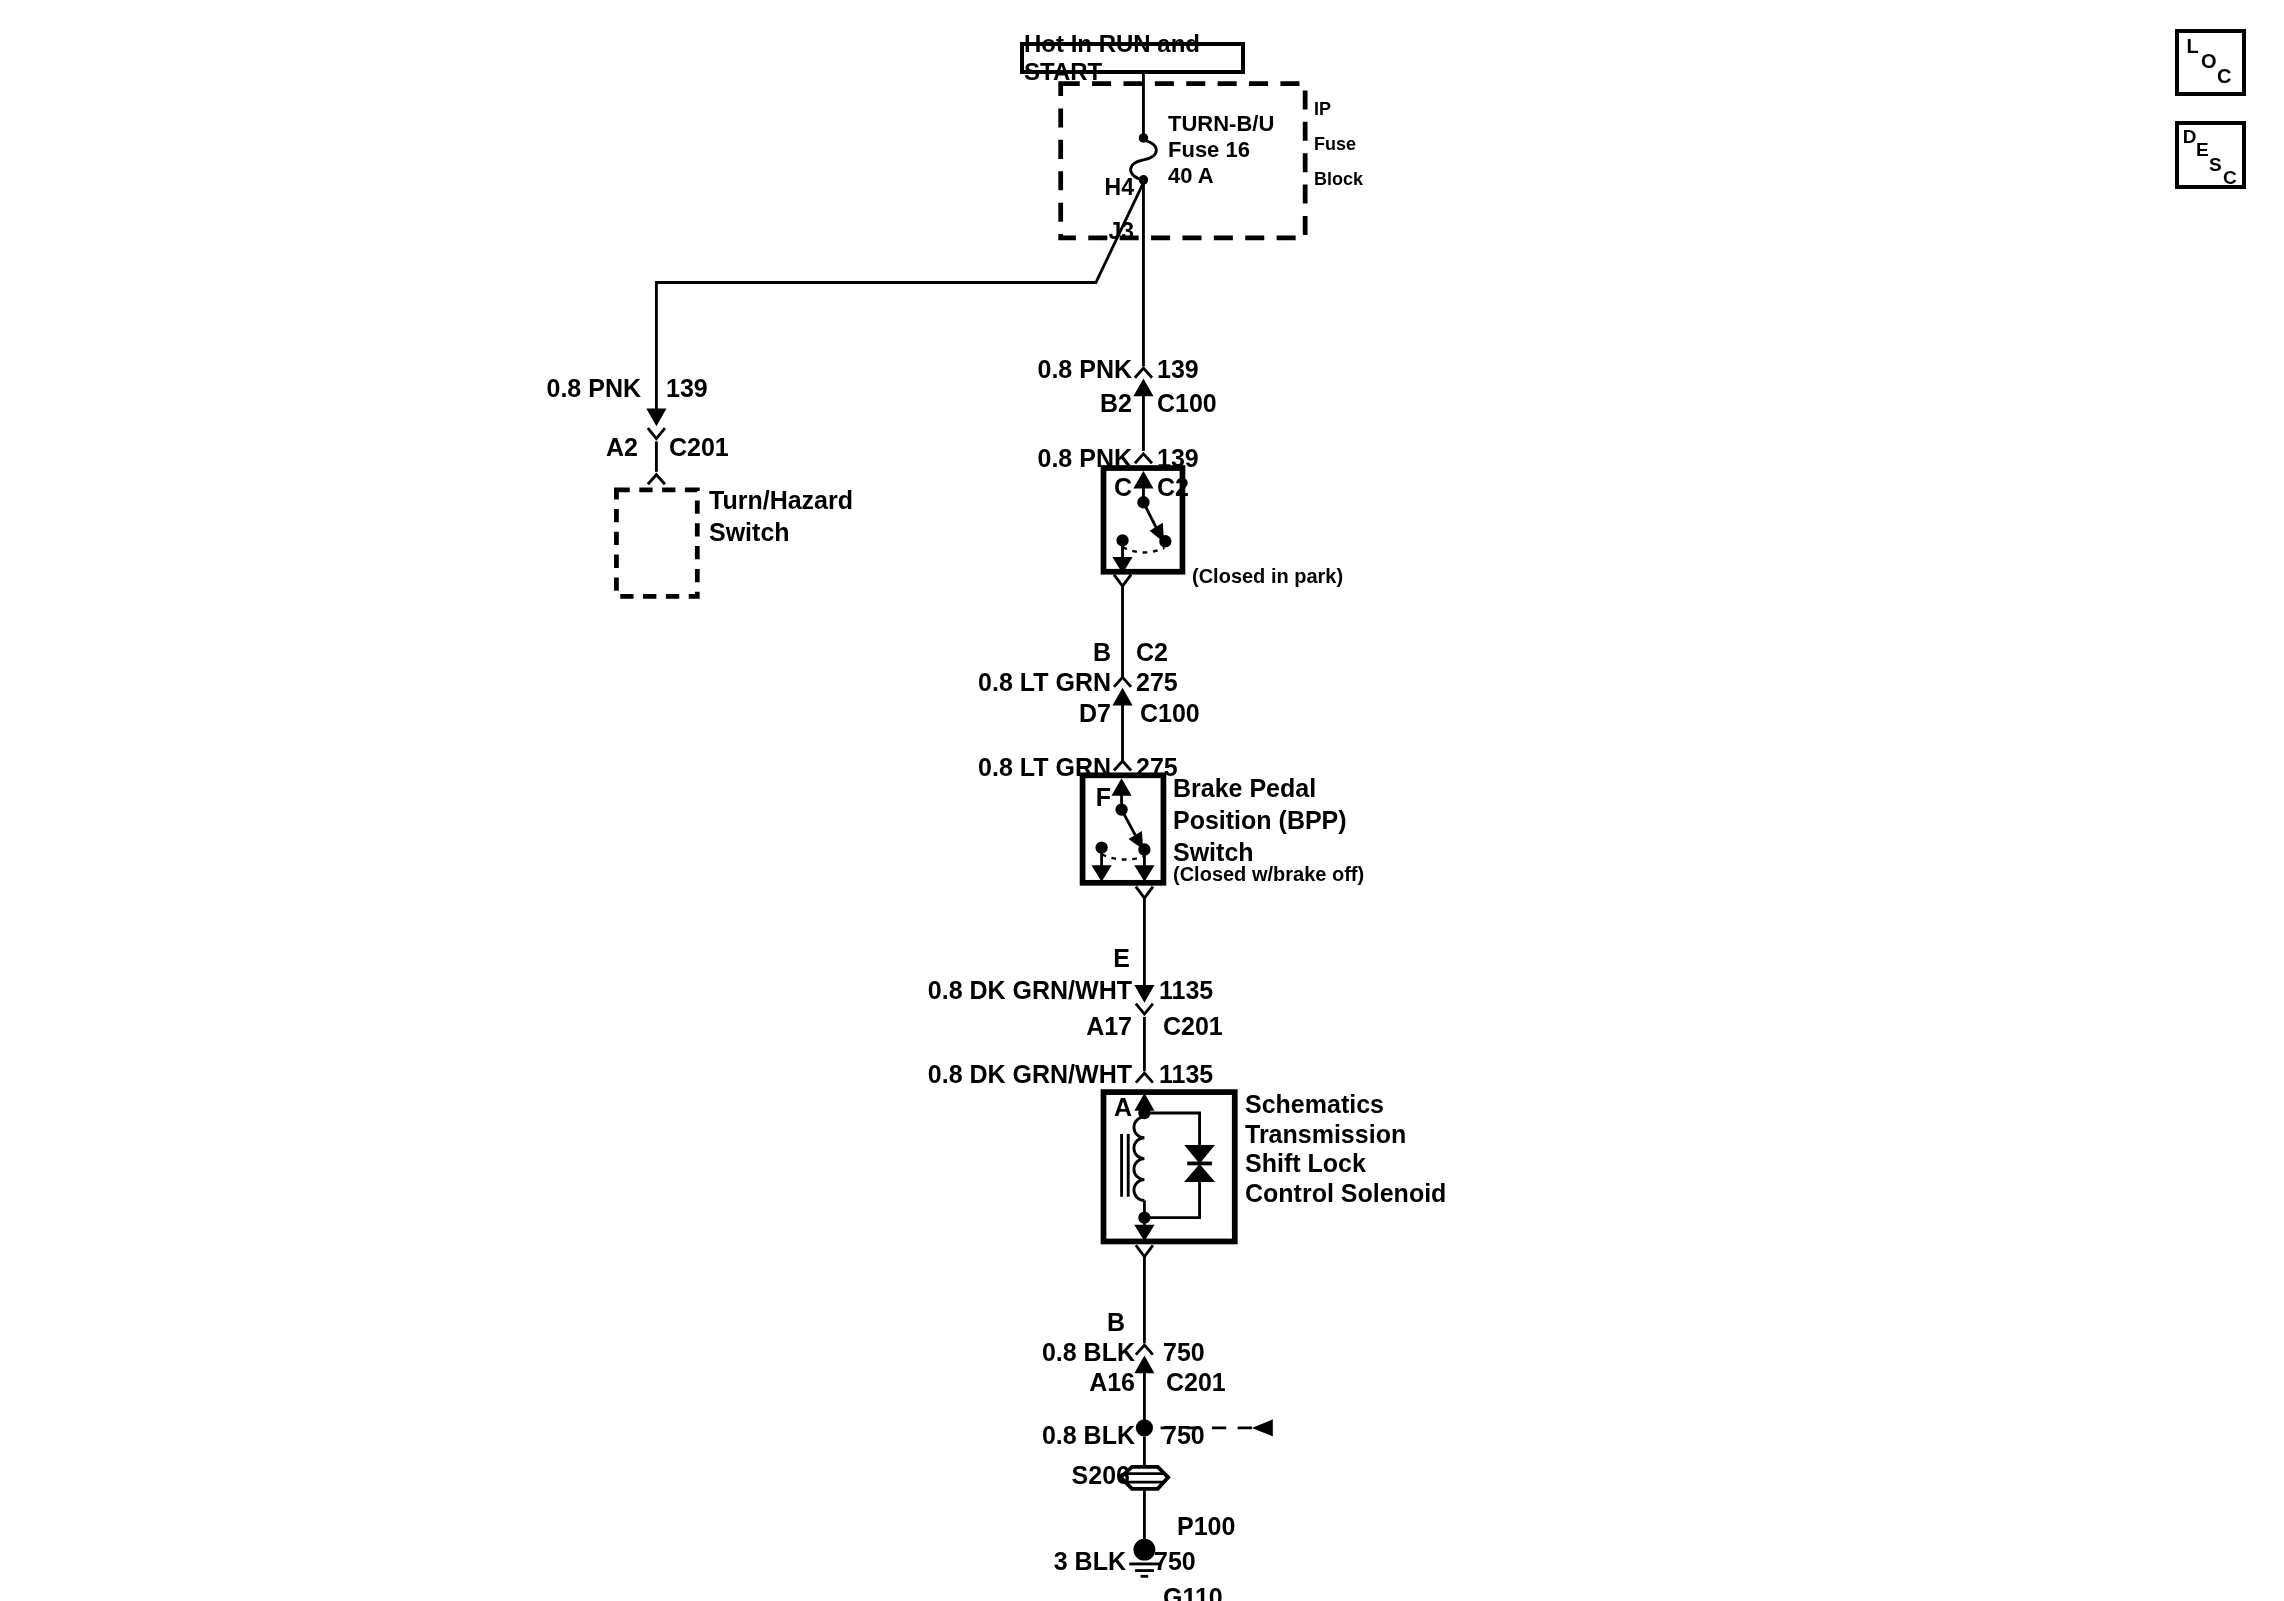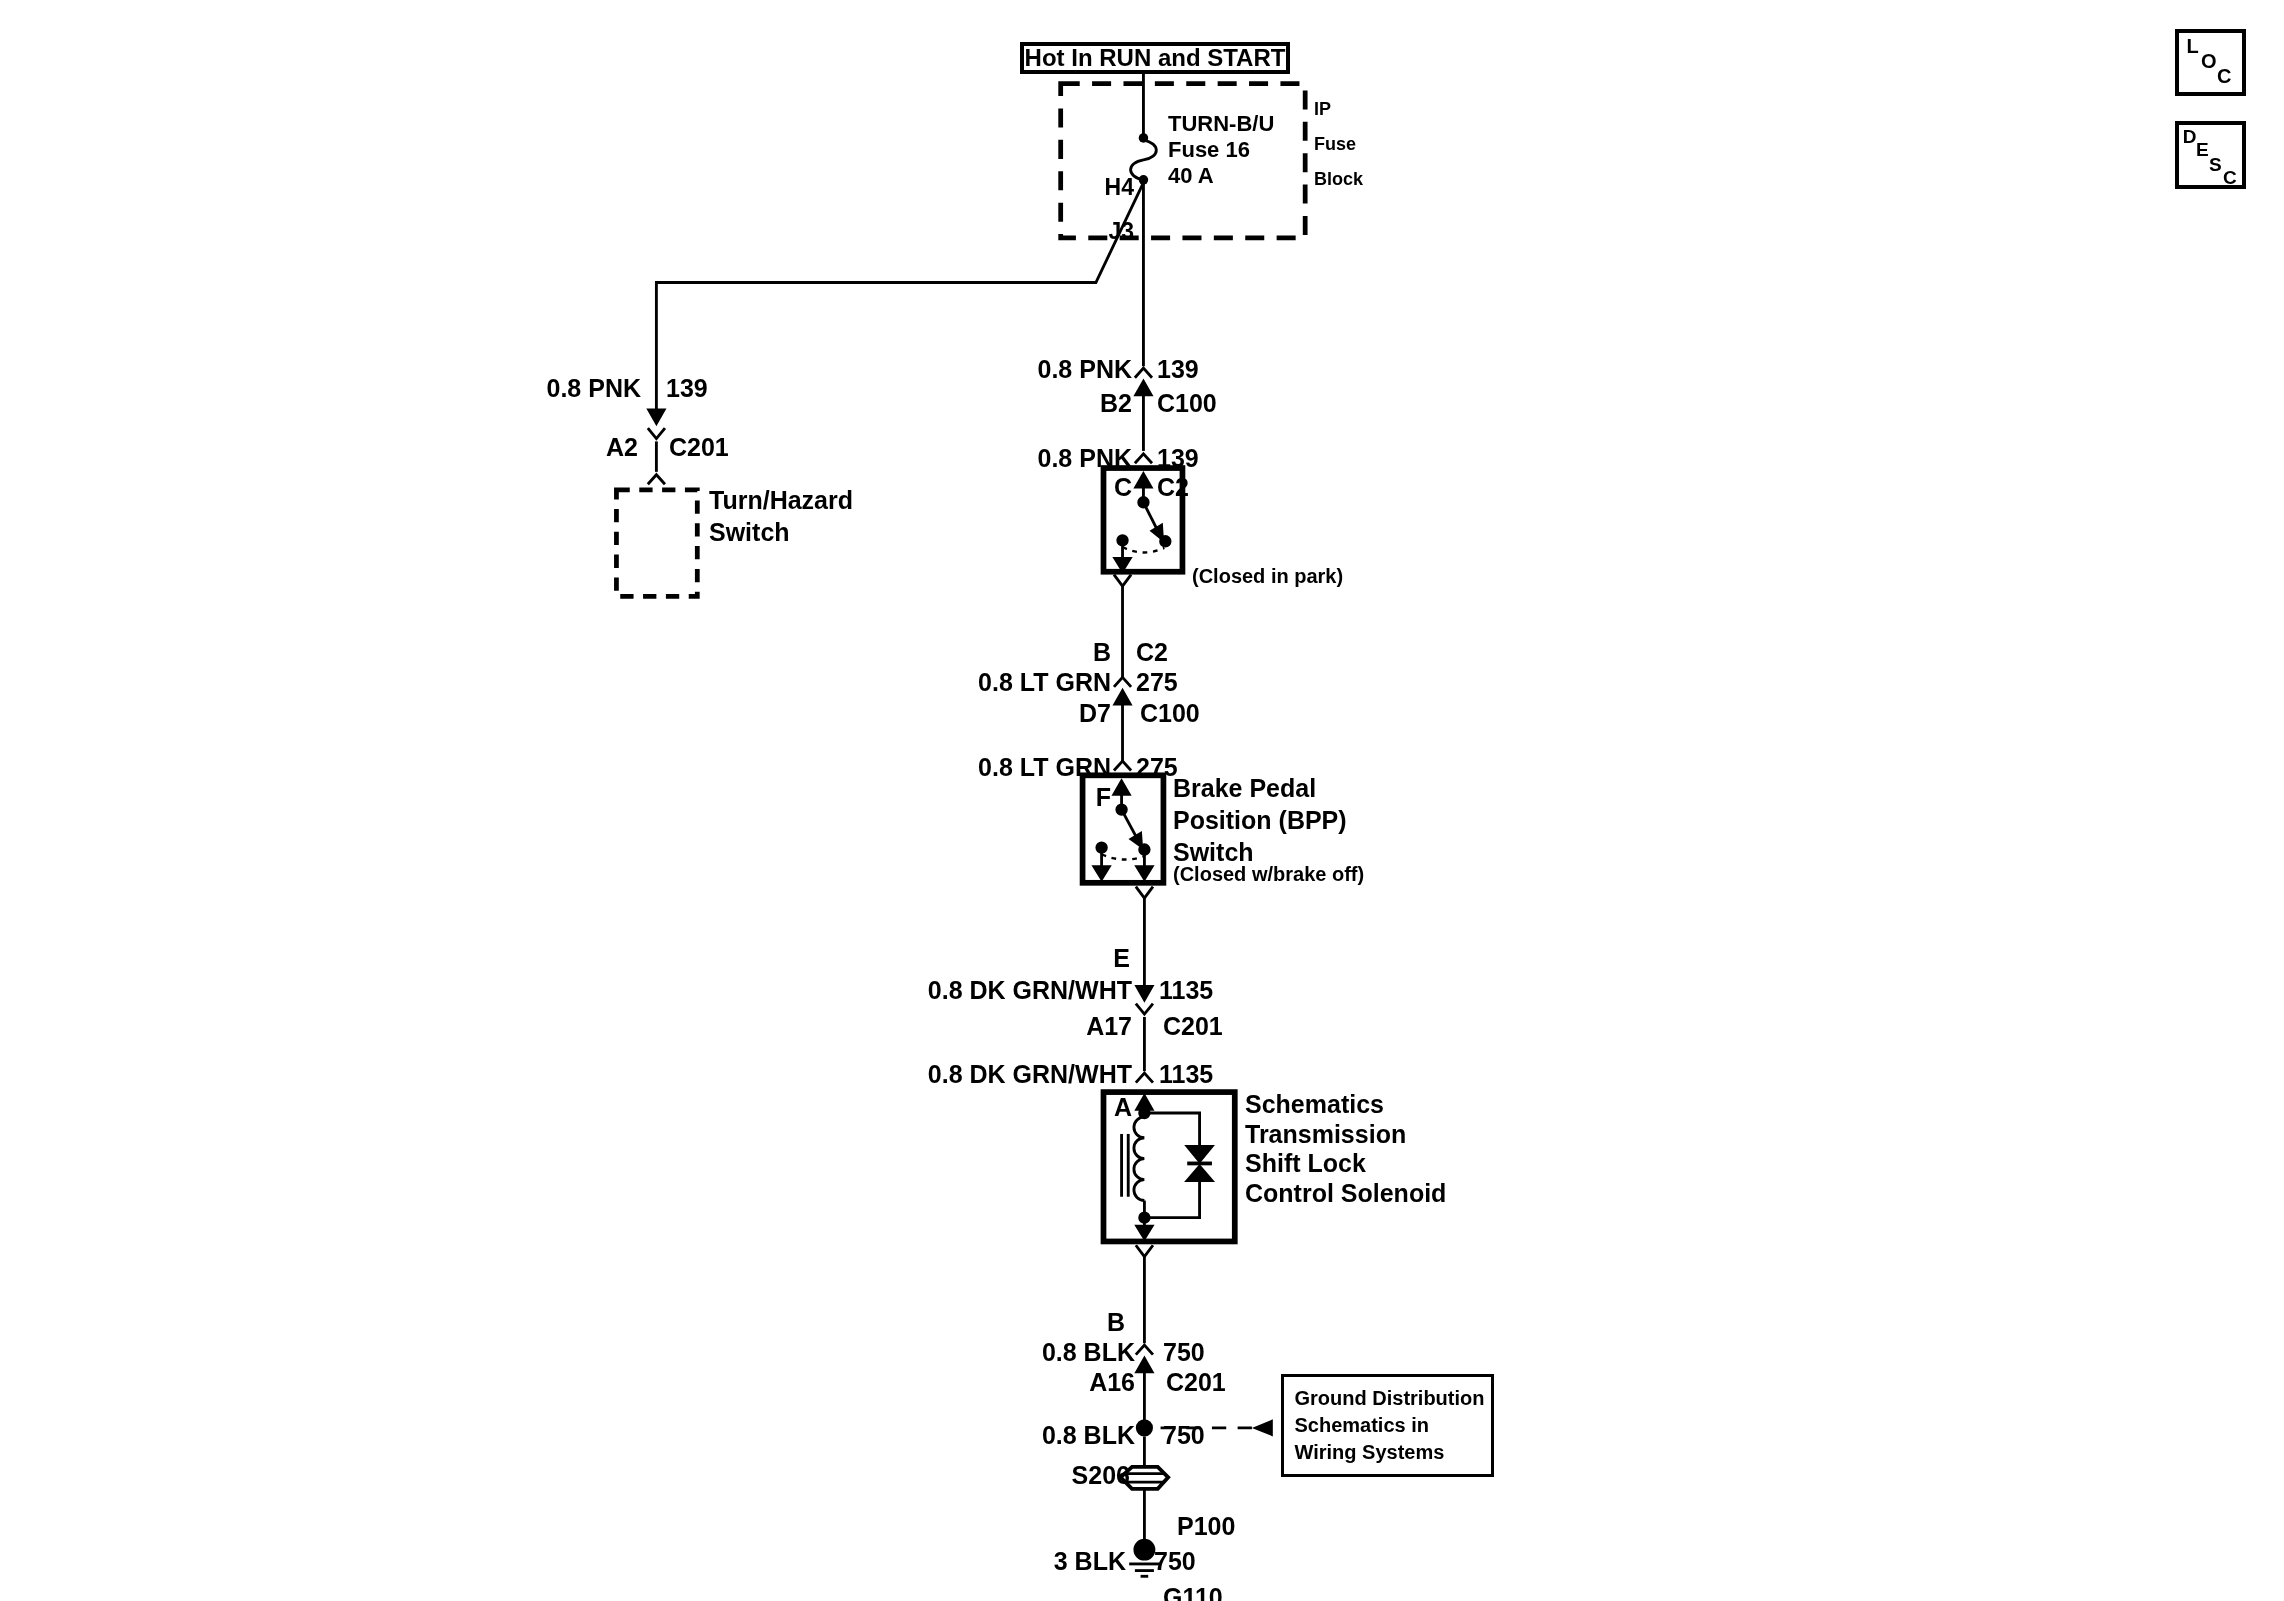--- a/index.html
+++ b/index.html
@@ -7,21 +7,21 @@
     position:relative; width:2285px; height:1602px; background:#ffffff;
     font-family:"Liberation Sans", sans-serif; font-weight:bold; color:#000;
     overflow:hidden;
   }
   svg.wires { position:absolute; left:0; top:0; }
   .lbl { position:absolute; white-space:nowrap; font-size:25px; transform:translateY(-50%);margin-top:48px; }
   .ra  { transform:translate(-100%,-50%); }
   .blk { position:absolute; white-space:nowrap; font-size:25px; line-height:32px; }
   .note { position:absolute; white-space:nowrap; font-size:20px; }
   .banner {
-    position:absolute; left:1020px; top:42px; width:270px; height:32px;
+    position:absolute; left:1020px; top:42px; width:225px; height:32px;
     border:4.8px solid #000; box-sizing:border-box; display:flex;
     align-items:center; justify-content:center; font-size:24px;
   }
   .refbox {
     position:absolute; left:1281px; top:1374px; width:213px; height:103px;
     border:3.8px solid #000; box-sizing:border-box; padding:7.6px 0 0 10.5px;
     font-size:20px; line-height:27px; white-space:nowrap;
   }
   .cornerbox {
     position:absolute; left:2175px; width:71px; border:4.8px solid #000;
@@ -237,25 +237,20 @@
 
   <span class="lbl ra" style="left:1125px; top:1274px;">B</span>
   <span class="lbl ra" style="left:1135px; top:1304px;">0.8 BLK</span>
   <span class="lbl" style="left:1163px; top:1304px;">750</span>
   <span class="lbl ra" style="left:1135px; top:1334px;">A16</span>
   <span class="lbl" style="left:1166px; top:1334px;">C201</span>
   <span class="lbl ra" style="left:1135px; top:1387px;">0.8 BLK</span>
   <span class="lbl" style="left:1163px; top:1387px;">750</span>
   <span class="lbl ra" style="left:1130px; top:1427px;">S206</span>
 
-  <div class="refbox">
-    <div>Ground Distribution</div>
-    <div>Schematics in</div>
-    <div>Wiring Systems</div>
-  </div>
 
   <span class="lbl" style="left:1177px; top:1478px;">P100</span>
   <span class="lbl ra" style="left:1126px; top:1513px;">3 BLK</span>
   <span class="lbl" style="left:1154px; top:1513px;">750</span>
   <span class="lbl" style="left:1163px; top:1549px;">G110</span>
 
   <div class="cornerbox" style="top:28.5px; height:67px;">
     <span style="left:7.6px; top:2.9px;">L</span>
     <span style="left:22px; top:17px;">O</span>
     <span style="left:38px; top:32px;">C</span>

